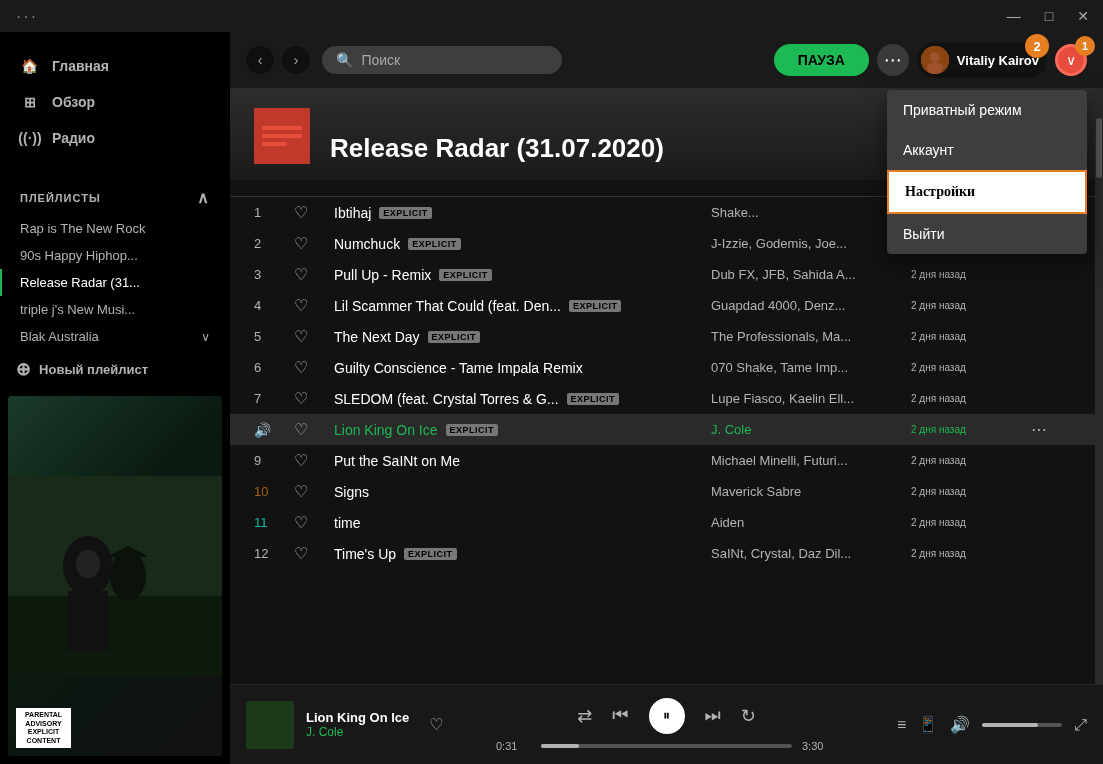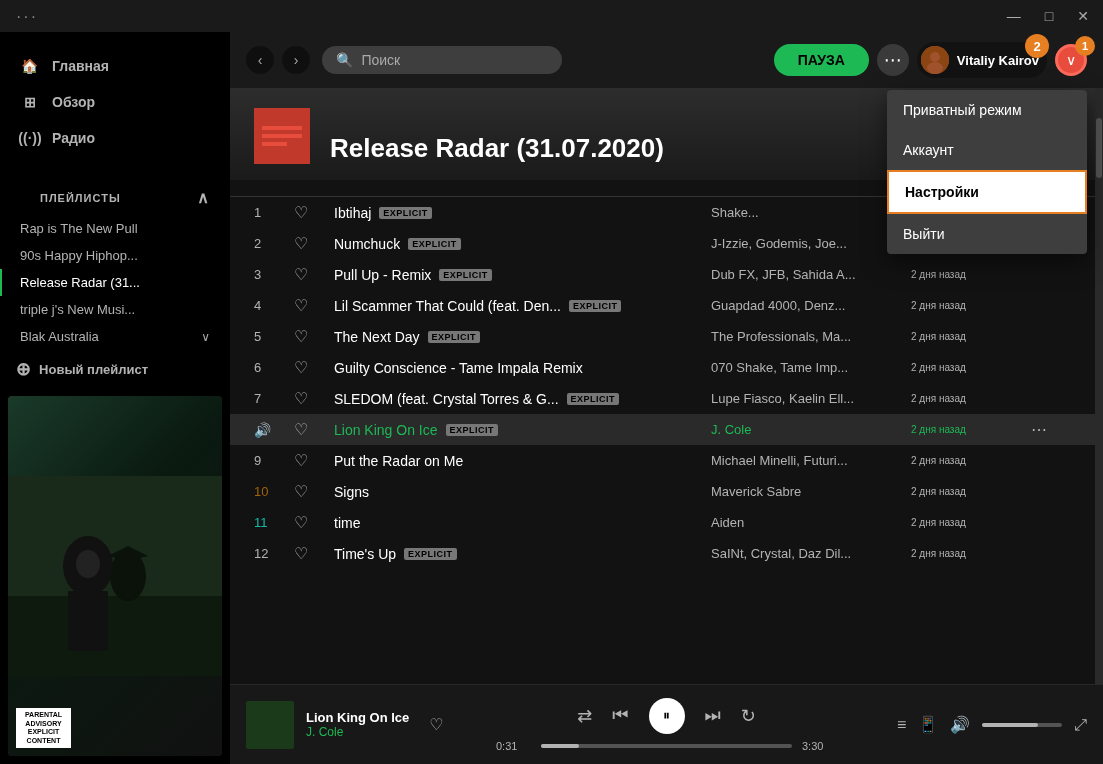--- a/index.html
+++ b/index.html
@@ -82,21 +82,20 @@
     .sidebar-section-title {
       color: #b3b3b3;
       font-size: 11px;
       font-weight: 700;
       text-transform: uppercase;
       letter-spacing: 1px;
       padding: 16px 20px 8px;
       display: flex;
       justify-content: space-between;
       align-items: center;
-      margin-left: 20px;
     }
 
     .playlist-item {
       padding: 6px 20px;
       color: #b3b3b3;
       font-size: 13px;
       cursor: pointer;
       white-space: nowrap;
       overflow: hidden;
       text-overflow: ellipsis;
@@ -264,20 +263,21 @@
       padding: 12px 16px;
       color: #fff;
       font-size: 14px;
       cursor: pointer;
     }
     .dropdown-item.highlighted {
       background: #fff;
       color: #000;
       font-weight: 600;
       border: 2px solid #e67e22;
+      font-family: Liberation Serif, serif;
     }
 
     
     .content-area {
       flex: 1;
       overflow-y: auto;
       overflow-x: hidden;
       padding-bottom: 8px;
     }
     .content-area::-webkit-scrollbar { width: 8px; }
@@ -561,21 +561,21 @@
         <span>Радио</span>
       </div>
     </div>
 
     <div class="sidebar-section-title">
       <span>ПЛЕЙЛИСТЫ</span>
       <span style="font-size:16px; cursor:pointer;">∧</span>
     </div>
 
     <div class="playlist-item">
-      <span>Rap is The New Pull</span>
+      <span>Rap is The New Rock</span>
     </div>
     <div class="playlist-item">
       <span>90s Happy Hiphop...</span>
     </div>
     <div class="playlist-item active">
       <span>Release Radar (31...</span>
     </div>
     <div class="playlist-item">
       <span>triple j's New Musi...</span>
     </div>
@@ -791,21 +791,21 @@
       <div class="track-artist">J. Cole</div>
       <div class="track-date">2 дня назад</div>
       <div><span class="more-icon">⋯</span></div>
     </div>
               <div class="track-row">
       <div><span style="color:#b3b3b3; font-size:13px;">9</span></div>
       <div>
         <span class="heart-icon">♡</span>
       </div>
       <div class="track-name">
-        <span>Put the Radar on Me</span>
+        <span>Put the SaINt on Me</span>
 
       </div>
       <div></div>
       <div class="track-artist">Michael Minelli, Futuri...</div>
       <div class="track-date">2 дня назад</div>
       <div></div>
     </div>
               <div class="track-row">
       <div><span style="color:#a16207; font-size:13px;">10</span></div>
       <div>

